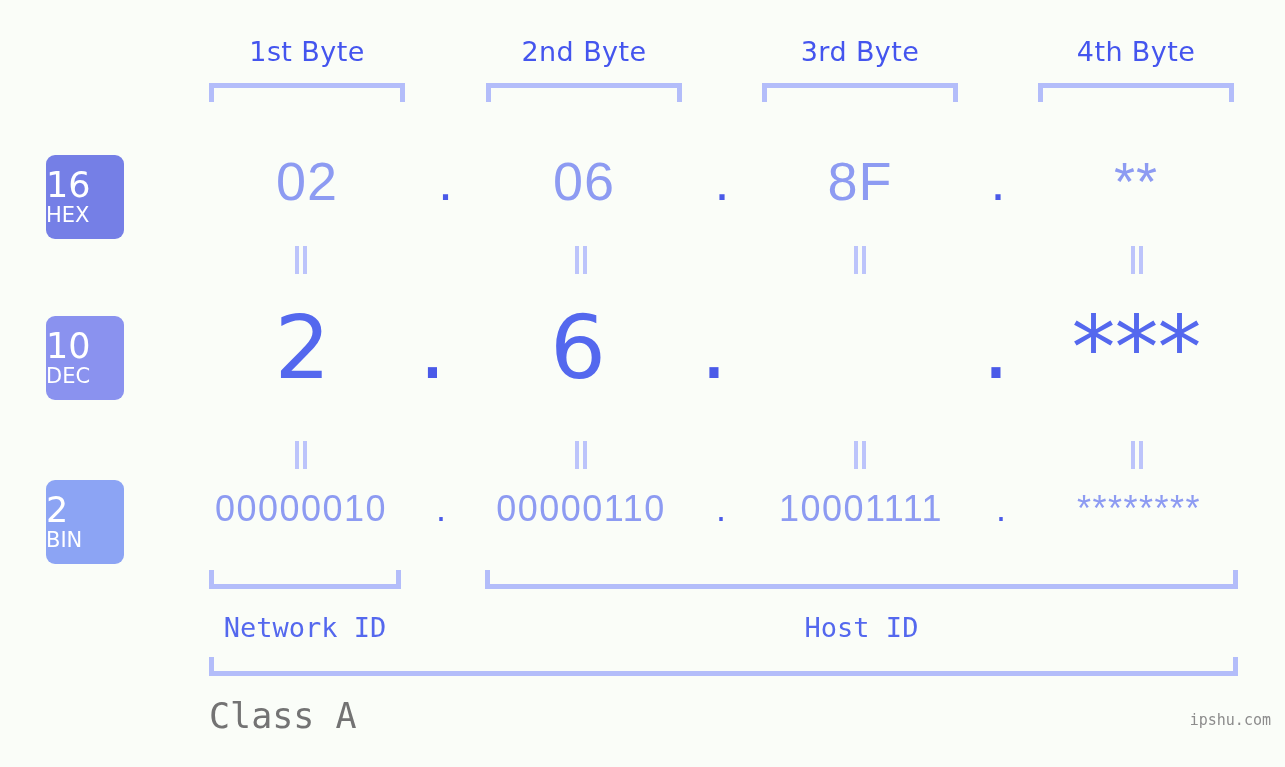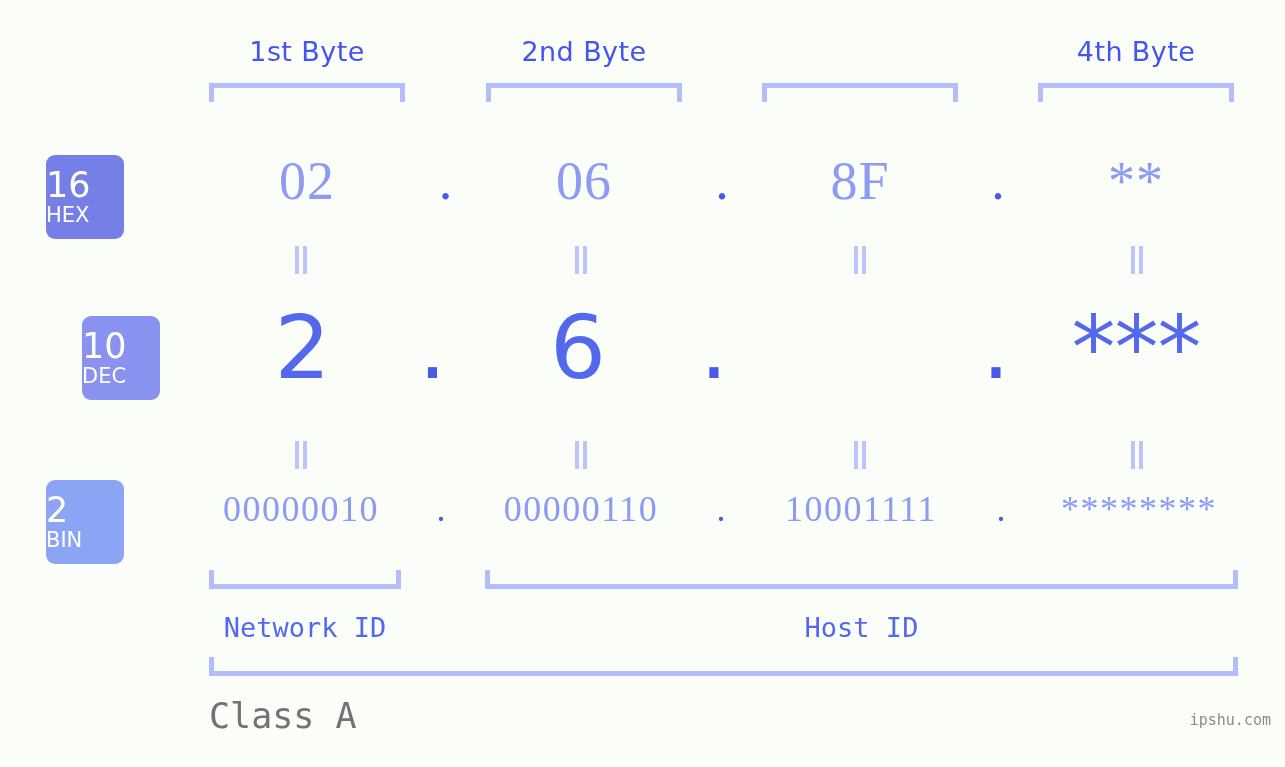--- a/index.html
+++ b/index.html
@@ -72,35 +72,35 @@
     font-weight: 400;
   }
   .badge .lbl {
     font-size: 21px;
     font-family: "DejaVu Sans", sans-serif;
     line-height: 1.05;
     margin-top: 1px;
     font-weight: 400;
   }
   #badge-hex { top: 155px; height: 84px; background: #757fe6; }
-  #badge-dec { top: 316px; height: 84px; background: #8a92ef; margin-left: 36px; }
+  #badge-dec { top: 316px; height: 84px; background: #8a92ef; }
   #badge-bin { top: 480px; height: 84px; background: #8ca4f4; }
 
   
   .vrow {
     position: absolute;
     left: 0;
     width: 1285px;
     white-space: nowrap;
   }
   .cell {
     position: absolute;
     text-align: center;
     white-space: nowrap;
-    font-family: Liberation Serif, serif;
+    font-family: Liberation Sans, sans-serif;
   }
 
   
   #row-hex { top: 150px; height: 90px; }
   #row-hex .oct {
     font-size: 54px;
     color: #8d9bf2;
     letter-spacing: 1px;
     top: 0;
   }
@@ -184,20 +184,21 @@
     letter-spacing: 0px;
   }
 </style>
 </head>
 <body>
 
 <div id="stage">
 
   <div class="byte-head" style="left:209px; top:36px; width:196px;">1st Byte</div>
   <div class="byte-head" style="left:486px; top:36px; width:196px;">2nd Byte</div>
+  <div class="byte-head" style="left:762px; top:36px; width:196px;">3rd Byte</div>
   <div class="byte-head" style="left:1038px; top:36px; width:196px;">4th Byte</div>
 
   <div class="bracket-down" style="left:209px; top:83px; width:196px; height:19px;"></div>
   <div class="bracket-down" style="left:486px; top:83px; width:196px; height:19px;"></div>
   <div class="bracket-down" style="left:762px; top:83px; width:196px; height:19px;"></div>
   <div class="bracket-down" style="left:1038px; top:83px; width:196px; height:19px;"></div>
 
   <div class="badge" id="badge-hex">
     <span class="num">16</span>
     <span class="lbl">HEX</span>

